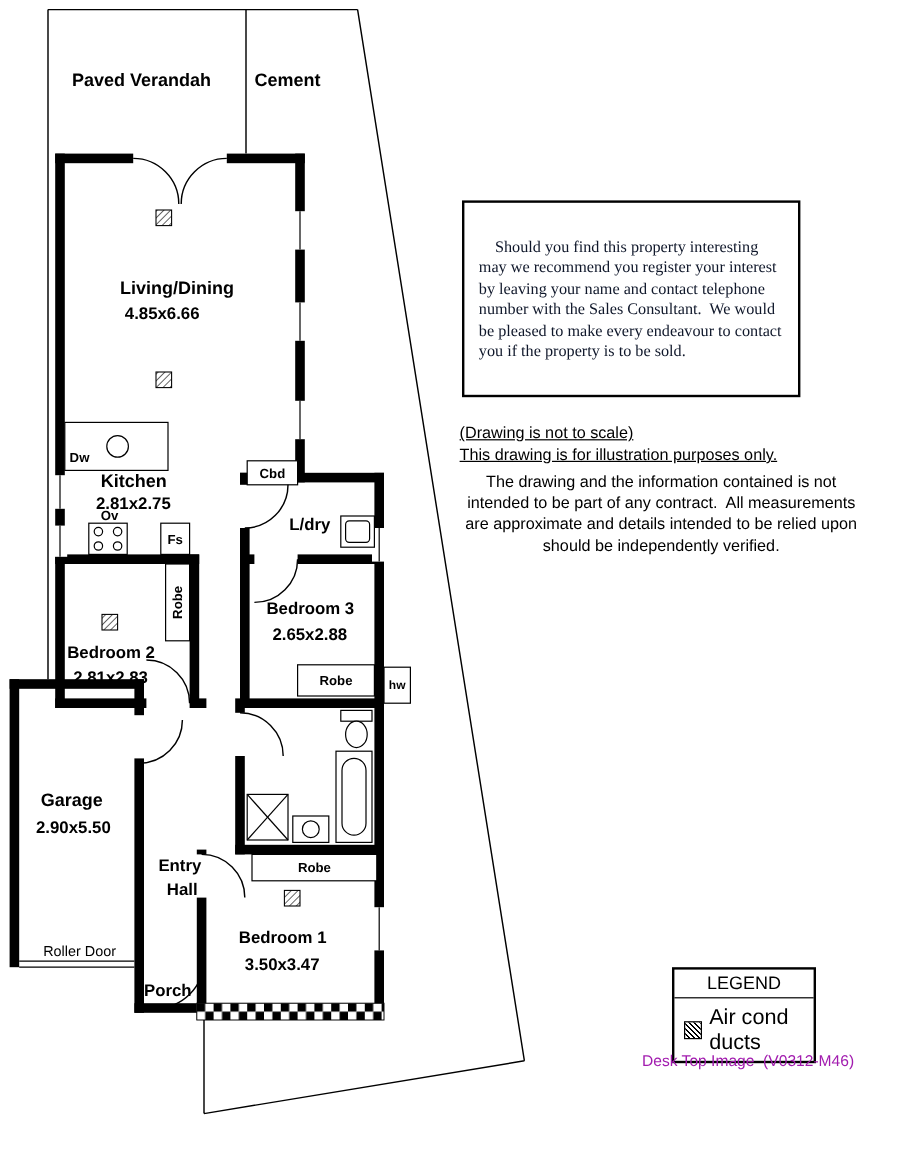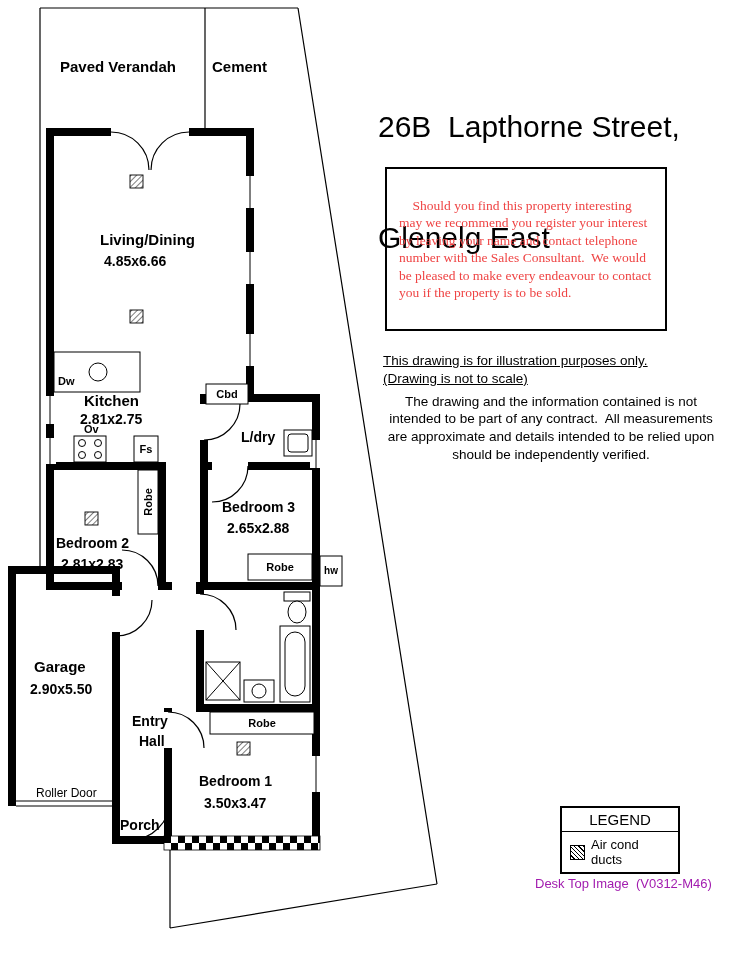--- a/index.html
+++ b/index.html
@@ -4,29 +4,29 @@
 <style>
   html,body{margin:0;padding:0;background:#fff;}
   .page{position:relative;width:750px;height:975px;background:#ffffff;overflow:hidden;border-radius:31px;}
   svg{position:absolute;left:0;top:0;}
   svg text{fill:#000;font-family:"Liberation Sans",sans-serif;font-weight:bold;}
   svg text.regular{font-weight:normal;}
   .title{position:absolute;left:378px;top:34px;width:360px;color:#000;
          font-family:"Liberation Sans",sans-serif;font-size:30px;line-height:37px;white-space:pre-wrap;}
   .notice{position:absolute;left:385px;top:167px;width:254px;border:2px solid #000;
           padding:10px 12px;font-family:"Liberation Serif",serif;font-size:13.5px;
-          line-height:1.3;color:#ef4444;white-space:pre-wrap;}
+          line-height:1.3;color:#0f172a;white-space:pre-wrap;}
   .disclaimer{position:absolute;left:383px;top:352px;width:336px;
               font-family:"Liberation Sans",sans-serif;font-size:13.5px;line-height:1.32;color:#000;}
   .disclaimer .u{text-decoration:underline;}
   .disclaimer .dbody{margin-top:5px;white-space:pre-wrap;text-align:center;}
   .legend{position:absolute;left:560px;top:806px;width:116px;border:2px solid #000;
           background:#fff;font-family:"Liberation Sans",sans-serif;color:#000;}
   .legend-title{text-align:center;font-size:15px;padding:3px 12px;border-bottom:1px solid #000;}
-  .legend-item{display:flex;align-items:center;gap:6px;padding:5px 8px;font-size:13px;}
+  .legend-item{display:flex;align-items:center;gap:6px;padding:5px 8px;font-size:18px;}
   .duct-swatch{width:13px;height:13px;border:1px solid #000;flex:0 0 auto;
                background:repeating-linear-gradient(45deg,#fff 0,#fff 2px,#000 2px,#000 3px);}
   .footer{position:absolute;left:535px;top:876px;font-size:13px;color:#a21caf;
           font-family:"Liberation Sans",sans-serif;white-space:pre-wrap;}
 </style>
 </head>
 <body>
 
 <div class="page">
 
@@ -184,32 +184,28 @@
       <text x="132" y="726" font-size="14">Entry</text>
       <text x="139" y="746" font-size="14">Hall</text>
       <text x="120" y="830" font-size="14">Porch</text>
 
       <text x="262" y="727" font-size="11" text-anchor="middle">Robe</text>
       <text x="199" y="786" font-size="14">Bedroom 1</text>
       <text x="204" y="808" font-size="14">3.50x3.47</text>
     </g>
   </svg>
 
-  <div class="title">
-    <div>26B  Lapthorne Street,</div>
-    <div>Glenelg East</div>
-  </div>
 
   <div class="notice">
     <span>Should you find this property interesting may we recommend you register your interest by leaving your name and contact telephone number with the Sales Consultant.  We would be pleased to make every endeavour to contact you if the property is to be sold.</span>
   </div>
 
   <div class="disclaimer">
+    <div class="u">(Drawing is not to scale)</div>
     <div class="u">This drawing is for illustration purposes only.</div>
-    <div class="u">(Drawing is not to scale)</div>
     <div class="dbody">The drawing and the information contained is not intended to be part of any contract.  All measurements are approximate and details intended to be relied upon should be independently verified.</div>
   </div>
 
   <div class="legend">
     <div class="legend-title">LEGEND</div>
     <div class="legend-item">
       <span class="duct-swatch"></span>
       <span>Air cond ducts</span>
     </div>
   </div>

